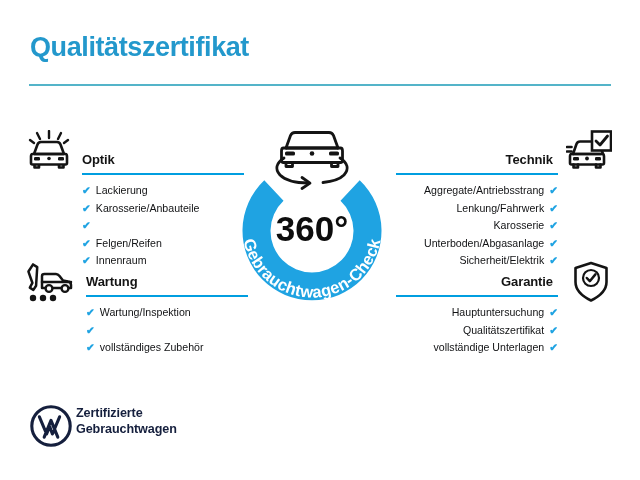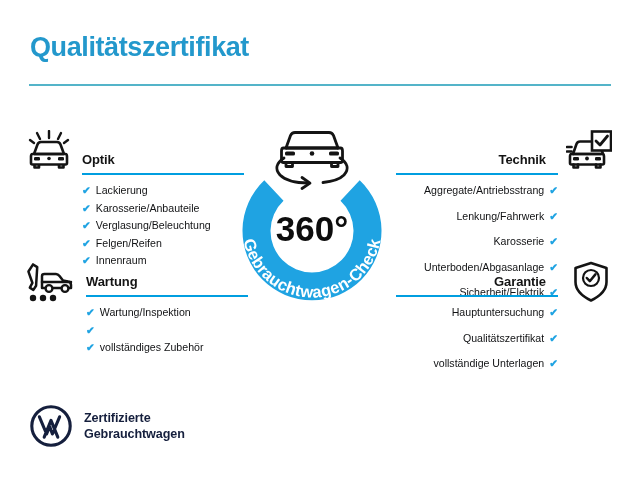--- a/index.html
+++ b/index.html
@@ -46,23 +46,23 @@
   }
   .chk {
     color: #1fa3e2; font-size: 10.5px; font-weight: bold;
     line-height: 17.5px;
   }
   
   .left .item { justify-content: flex-start; }
   .left .chk { margin-right: 5px; }
   .left .sec-title { left: 0; }
   
-  .right .item { justify-content: flex-end; margin-top: 8px; }
+  .right .item { justify-content: flex-end; }
   .right .chk { margin-left: 5px; }
-  .right .sec-title { right: 12px; margin-left: 32px; }
+  .right .sec-title { right: 5px; margin-left: 32px; }
 
   
   #block-optik   { left: 82px;  top: 142px; width: 162px; }
   #block-wartung { left: 86px;  top: 264px; width: 162px; }
   #block-technik { left: 396px; top: 142px; width: 162px; }
   #block-garantie{ left: 396px; top: 264px; width: 162px; }
 
   
   .icon-box { position: absolute; }
   #icon-optik    { left: 28px;  top: 130px; }
@@ -73,21 +73,21 @@
   
   #badge {
     position: absolute; left: 222px; top: 118px;
     width: 180px; height: 200px;
   }
   #badge svg { display: block; }
 
   
   #footer {
     position: absolute; left: 30px; top: 405px;
-    display: flex; align-items: center; gap: 12px;
+    display: flex; gap: 4px;
   }
   .vw-words {
     font-size: 12.6px; font-weight: bold; color: #151f3d;
     line-height: 16px; letter-spacing: -0.1px;
   }
 </style>
 </head>
 <body>
 
 <div id="page">
@@ -207,21 +207,20 @@
       <div class="item">
         <span class="chk">✔</span>
         <span>Lackierung</span>
       </div>
       <div class="item">
         <span class="chk">✔</span>
         <span>Karosserie/Anbauteile</span>
       </div>
       <div class="item">
         <span class="chk">✔</span>
-        <span>Verglasung/Beleuchtung</span>
       </div>
       <div class="item">
         <span class="chk">✔</span>
         <span>Felgen/Reifen</span>
       </div>
       <div class="item">
         <span class="chk">✔</span>
         <span>Innenraum</span>
       </div>
     </div>

